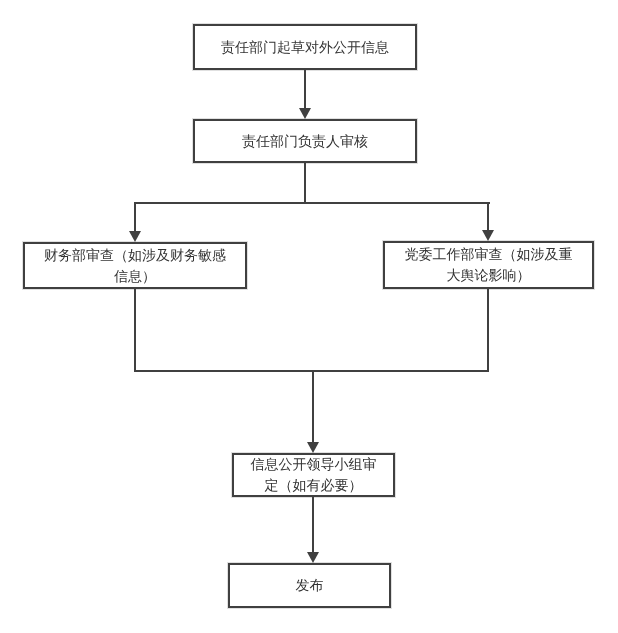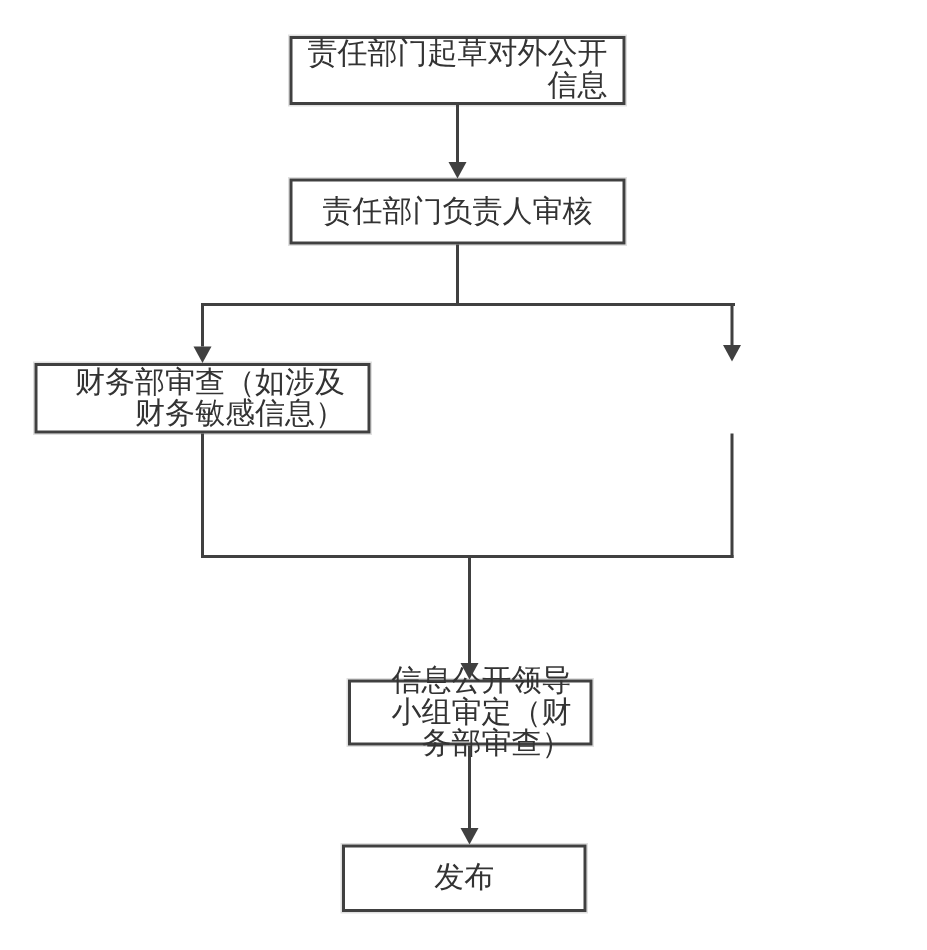--- a/index.html
+++ b/index.html
@@ -14,27 +14,28 @@
     background:var(--bg);
     font-family:"Liberation Sans","DejaVu Sans",sans-serif;
     overflow:hidden;
   }
   .node{
     position:absolute;
     box-sizing:border-box;
     border:2px solid var(--line);
     background:#ffffff;
     color:var(--text);
-    font-size:20px;
+    font-size:14px;
     line-height:21px;
     display:flex;
     align-items:center;
     justify-content:center;
-    text-align:right;
+    text-align:center;
     box-shadow:0 0 0 1px rgba(0,0,0,0.12);
+    font-family:Liberation Serif, serif;
   }
   .hline,.vline{position:absolute;background:var(--line);}
   .arrowhead{
     position:absolute;
     width:0;height:0;
     border-left:6px solid transparent;
     border-right:6px solid transparent;
     border-top:11px solid var(--line);
   }
 </style>
@@ -42,22 +43,23 @@
 <body>
 
 <div class="canvas">
 
   <div class="node" style="left:193px;top:24px;width:224px;height:46px;padding:0 10px;">责任部门起草对外公开信息</div>
 
   <div class="node" style="left:193px;top:119px;width:224px;height:44px;padding:0 10px;">责任部门负责人审核</div>
 
   <div class="node" style="left:23px;top:242px;width:224px;height:47px;padding:0 15px;">财务部审查（如涉及财务敏感信息）</div>
 
+  <div class="node" style="left:383px;top:241px;width:211px;height:48px;padding:0 15px;">党委工作部审查（如涉及重大舆论影响）</div>
 
-  <div class="node" style="left:232px;top:453px;width:163px;height:44px;padding:0 12px;">信息公开领导小组审定（财务部审查）</div>
+  <div class="node" style="left:232px;top:453px;width:163px;height:44px;padding:0 12px;">信息公开领导小组审定（如有必要）</div>
 
   <div class="node" style="left:228px;top:563px;width:163px;height:45px;padding:0 10px;">发布</div>
 
   <div class="vline" style="left:304px;top:70px;width:2px;height:39px;"></div>
   <div class="arrowhead" style="left:299px;top:108px;"></div>
 
   <div class="vline" style="left:304px;top:163px;width:2px;height:41px;"></div>
 
   <div class="hline" style="left:134px;top:202px;width:356px;height:2px;"></div>
 

